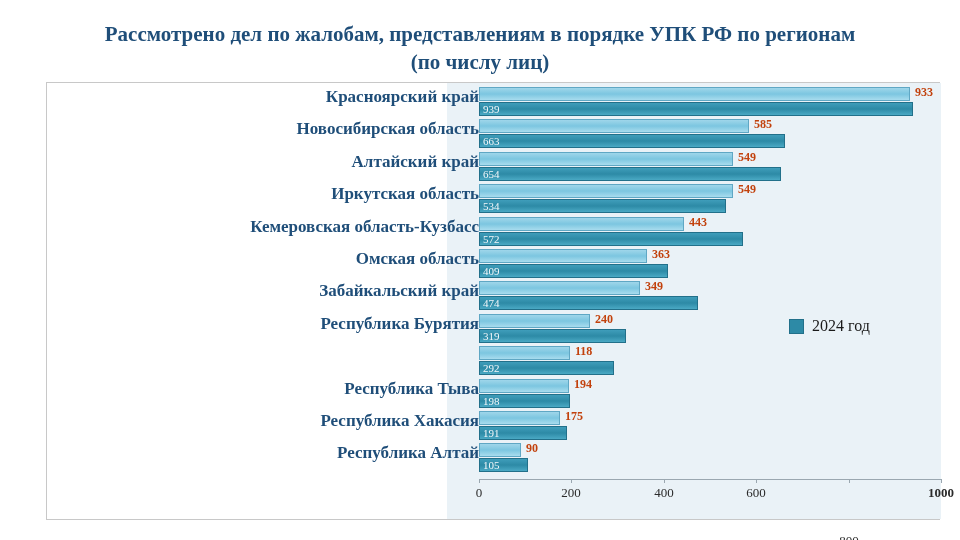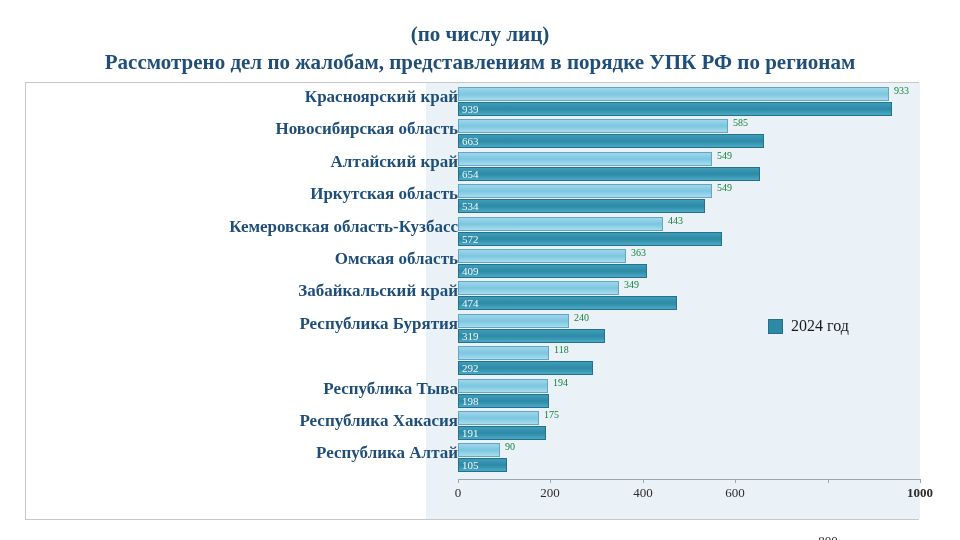--- a/index.html
+++ b/index.html
@@ -28,21 +28,21 @@
     text-align: center;
     font-weight: bold;
     font-size: 21px;
     line-height: 28px;
     color: #1F4E79;
     font-family: "Liberation Serif", serif;
   }
   
   #chart-frame {
     position: absolute;
-    left: 25px;
+    left: 46px;
     top: 82px;
     width: 894px;
     height: 438px;
     background: #ffffff;
     border: 1px solid #c8c8c8;
     box-sizing: border-box;
   }
   #plot-bg {
     position: absolute;
     left: 400px;
@@ -94,23 +94,23 @@
     border: 1px solid #5fa7c4;
   }
   .bar.y2024 {
     top: 15px;
     background: linear-gradient(to bottom, #3f9dba 0%, #2d8aa6 50%, #4aa9c4 100%);
     border: 1px solid #22708a;
   }
   .val-outside {
     position: absolute;
     top: -2px;
-    font-weight: normal;
-    font-size: 10px;
-    color: #15803d;
+    font-weight: bold;
+    font-size: 12px;
+    color: #c2410c;
     white-space: nowrap;
     font-family: "Liberation Serif", serif;
   }
   .val-inside {
     position: absolute;
     top: 16px;
     left: 4px;
     font-size: 11px;
     color: #f2f7fa;
     white-space: nowrap;
@@ -178,22 +178,22 @@
     color: #1a1a1a;
     font-family: "Liberation Serif", serif;
   }
 </style>
 </head>
 <body>
 
 <div id="page">
 
   <div id="title-block">
+    <div>Рассмотрено дел по жалобам, представлениям в порядке УПК РФ по регионам</div>
     <div>(по числу лиц)</div>
-    <div>Рассмотрено дел по жалобам, представлениям в порядке УПК РФ по регионам</div>
   </div>
 
   <div id="chart-frame">
     <div id="plot-bg"></div>
 
     <div id="rows">
         <div class="row">
           <div class="cat-label">Красноярский край</div>
           <div class="bars">
             <div class="bar y2025" style="width: 431px;"></div>

